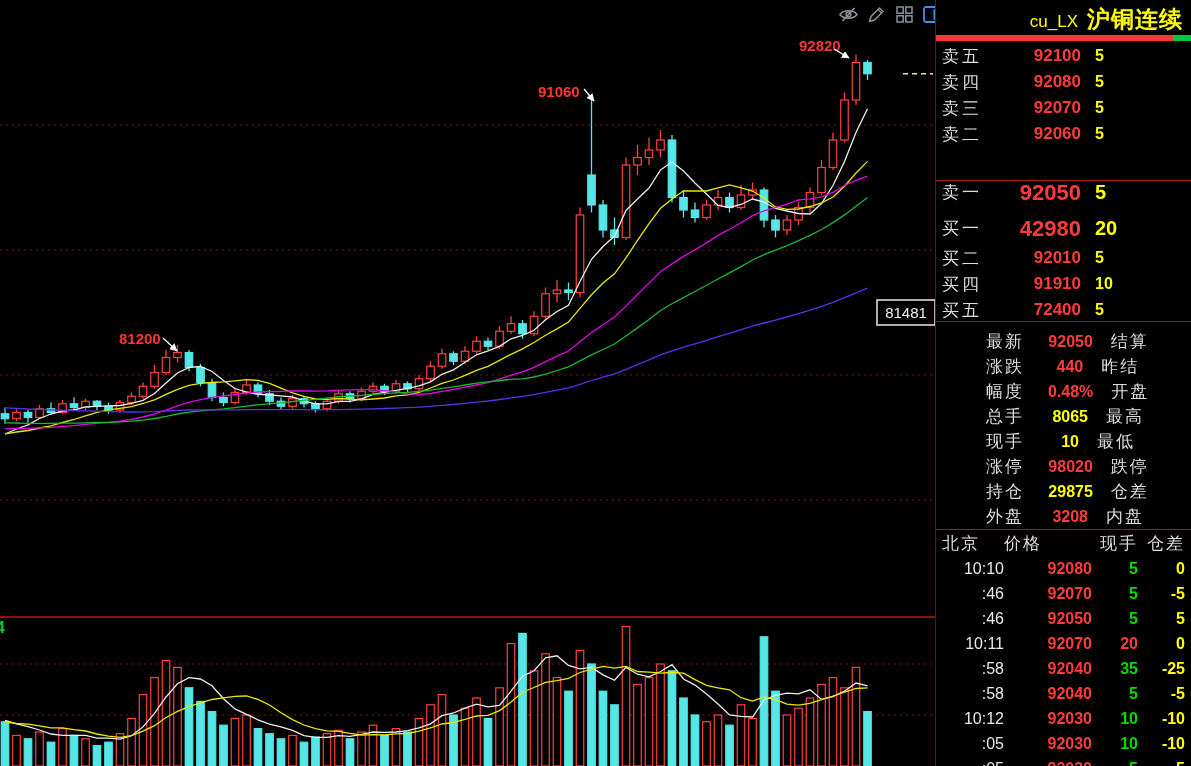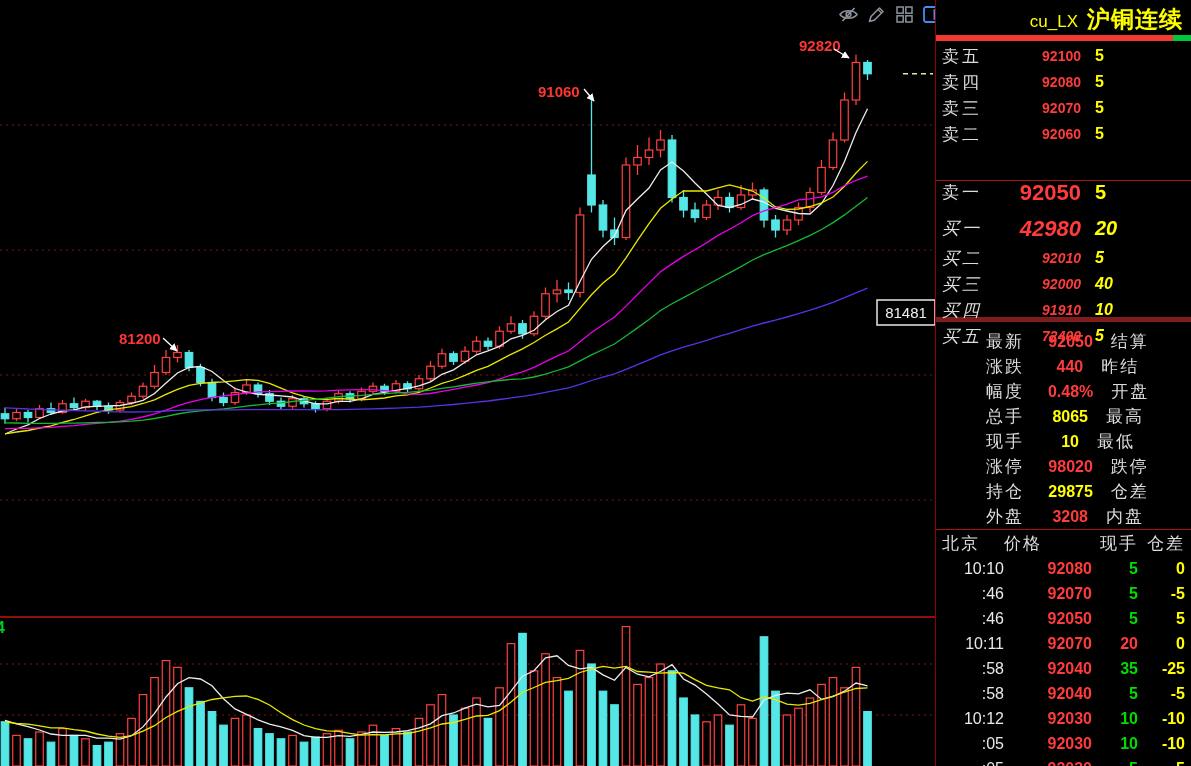--- a/index.html
+++ b/index.html
@@ -14,27 +14,27 @@
          border-left:1px solid #8b0000;box-sizing:border-box;}
   .title-row{position:absolute;top:0;left:0;right:0;height:35px;display:flex;
              justify-content:flex-end;align-items:baseline;gap:9px;padding:4px 8px 0 0;box-sizing:border-box;}
   .t-code{color:#ffff00;font-size:17px;}
   .t-name{color:#ffff00;font-size:23px;font-weight:bold;letter-spacing:1px;}
   .ratio-bar{position:absolute;top:35px;left:0;right:0;height:6px;display:flex;}
   .rb-red{background:#f23b30;height:100%;}
   .rb-green{background:#00c83c;height:100%;}
   .sec{position:absolute;left:0;right:0;box-sizing:border-box;}
   .asks{top:41px;height:140px;border-bottom:1px solid #aa1414;padding-top:2px;}
-  .bids{top:181px;height:141px;border-bottom:5px solid #7f1d1d;padding-top:2px;font-style:italic;}
+  .bids{top:181px;height:141px;border-bottom:1px solid #7f1d1d;padding-top:2px;}
   .stats{top:325px;height:205px;border-bottom:1px solid #aa1414;padding-top:4px;}
   .ticks{top:530px;bottom:0;overflow:hidden;}
   .qrow{display:flex;align-items:center;height:26px;padding:0 6px;}
   .qrow.big{height:33px;margin-top:29px;}
   .qlabel{width:50px;color:#dcdcdc;font-size:17px;letter-spacing:3px;}
-  .qprice{flex:1;text-align:right;color:#ff3b3b;font-size:14px;font-weight:bold;padding-right:14px;}
+  .qprice{flex:1;text-align:right;color:#ff3b3b;font-size:17px;font-weight:bold;padding-right:14px;}
   .qqty{width:90px;color:#ffff00;font-size:16px;font-weight:bold;}
   .qrow.big .qprice{font-size:22px;}
   .qrow.big .qqty{font-size:20px;}
   .srow{display:flex;align-items:center;height:25px;padding:0 6px;margin-left:44px;}
   .slabel{width:74px;color:#dcdcdc;font-size:17px;letter-spacing:2px;}
   .sval{flex:1;text-align:right;font-size:16px;font-weight:bold;padding-right:10px;}
   .sval.red{color:#ff3b3b;}
   .sval.yellow{color:#ffff00;}
   .slabel2{width:96px;color:#dcdcdc;font-size:17px;padding-left:8px;letter-spacing:2px;box-sizing:border-box;}
   .thead,.trow{display:flex;align-items:center;height:26px;padding:0 6px;}
@@ -388,25 +388,20 @@
           <span class="qlabel">买一</span>
           <span class="qprice">42980</span>
           <span class="qqty">20</span>
         </div>
         <div class="qrow">
           <span class="qlabel">买二</span>
           <span class="qprice">92010</span>
           <span class="qqty">5</span>
         </div>
         <div class="qrow">
-          <span class="qlabel">买三</span>
-          <span class="qprice">92000</span>
-          <span class="qqty">40</span>
-        </div>
-        <div class="qrow">
           <span class="qlabel">买四</span>
           <span class="qprice">91910</span>
           <span class="qqty">10</span>
         </div>
         <div class="qrow">
           <span class="qlabel">买五</span>
           <span class="qprice">72400</span>
           <span class="qqty">5</span>
         </div>
       </div>

